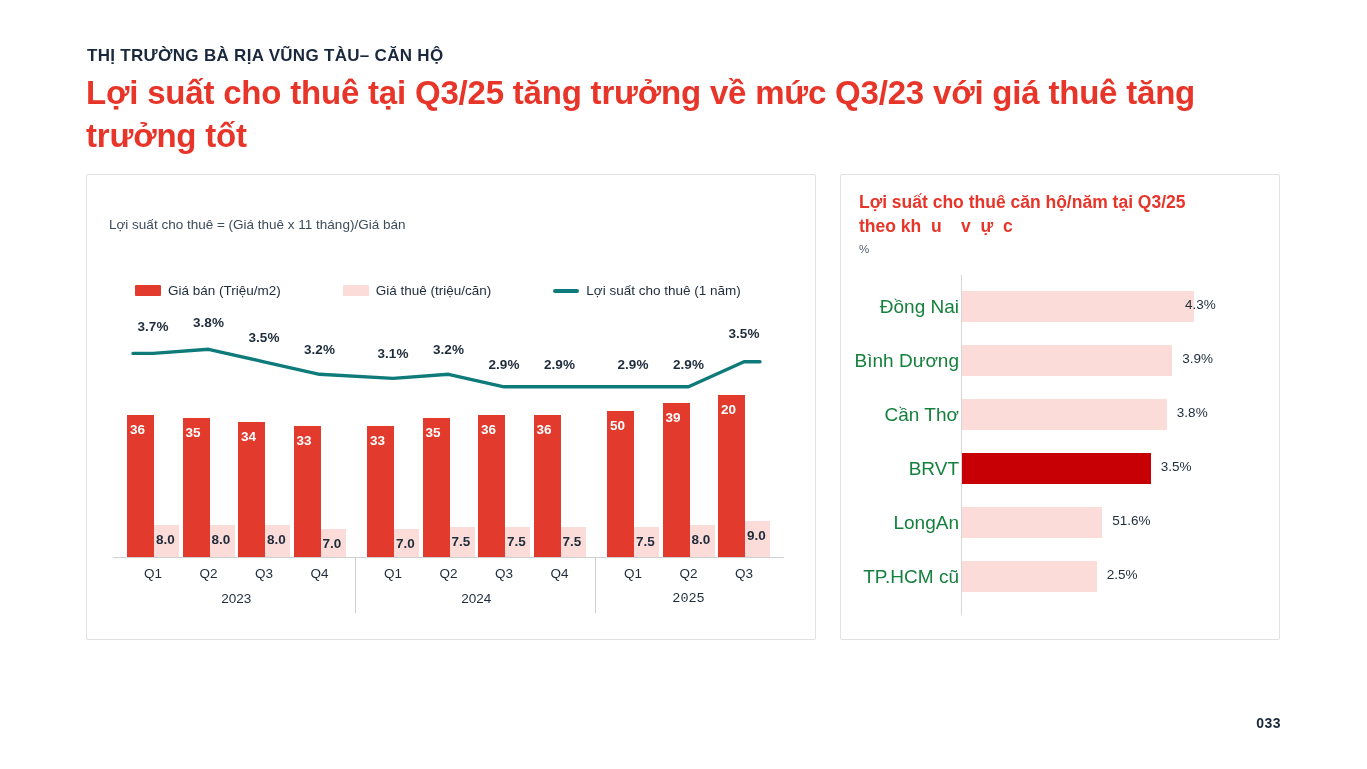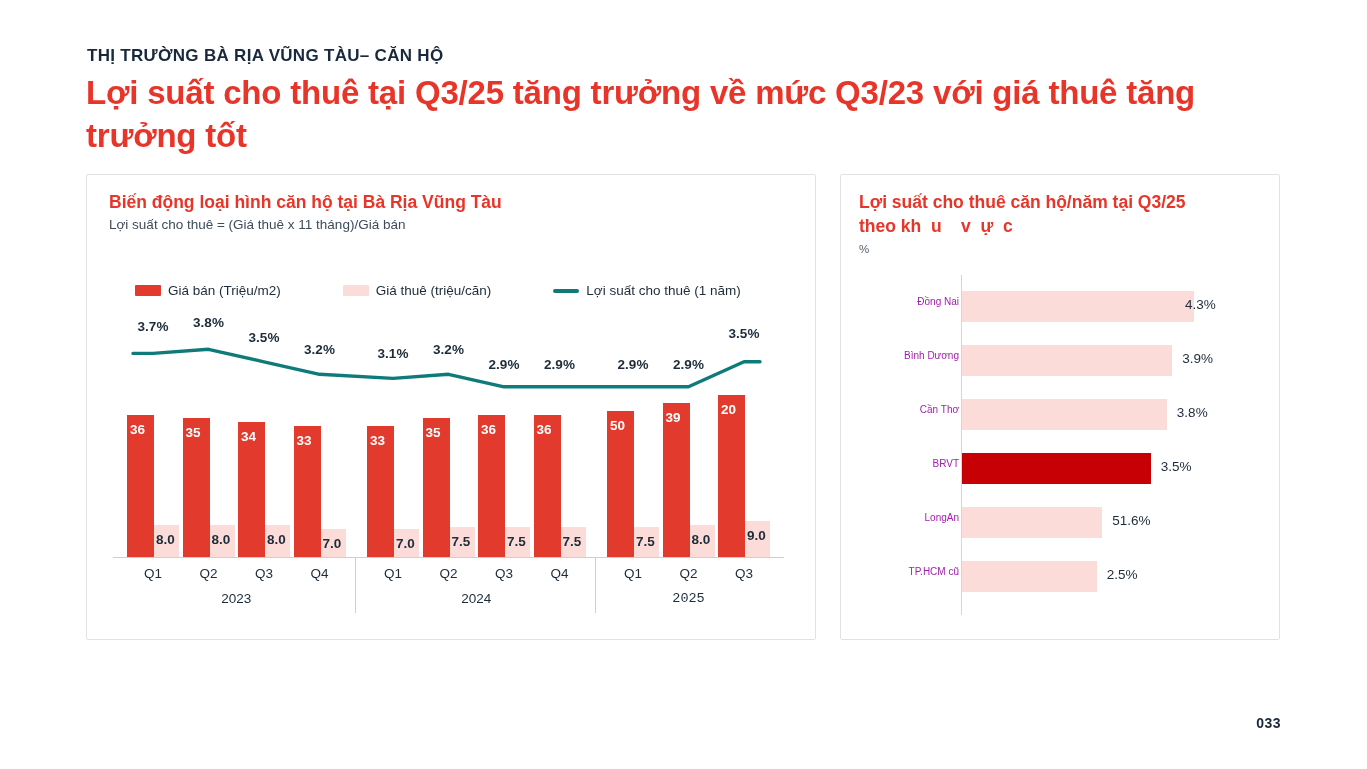--- a/index.html
+++ b/index.html
@@ -88,22 +88,22 @@
   }
   .y-label {
     position: absolute; top: 33px; font-size: 13.5px; color: #1d2b3a;
     transform: translateX(-50%); white-space: nowrap;
   }
 
   
   #plot-right { position: absolute; left: 0; top: 110px; width: 440px; height: 330px; }
   .rrow { position: absolute; left: 0; width: 440px; height: 31px; }
   .rcat {
-    position: absolute; right: 322px; top: 5px; font-size: 10px;
-    color: #a21caf; white-space: nowrap; text-align: left;
+    position: absolute; right: 322px; top: 5px; font-size: 19px;
+    color: #15803d; white-space: nowrap; text-align: left;
   }
   .rbar { position: absolute; left: 121px; top: 0; height: 31px; background: #fcdcd9; }
   .rbar.hi { background: #c60004; }
   .rval {
     position: absolute; top: 6px; font-size: 13.5px; color: #1d2b3a; white-space: nowrap;
   }
   #raxis { position: absolute; left: 120px; top: 100px; width: 1px; height: 340px; background: #d6d6d6; }
 
   
   .pagenum {
@@ -114,21 +114,20 @@
 </head>
 <body>
 
 <div class="slide">
 
   <div class="kicker">THỊ TRƯỜNG BÀ RỊA VŨNG TÀU– CĂN HỘ</div>
   <div class="headline">Lợi suất cho thuê tại Q3/25 tăng trưởng về mức Q3/23 với giá thuê tăng trưởng tốt</div>
 
   <div class="panel" id="panel-left">
 
-    <div class="panel-title" style="left:22px; top:16px; width:640px;">Biến động loại hình căn hộ tại Bà Rịa Vũng Tàu</div>
     <div class="panel-sub" style="left:22px; top:42px; width:640px;">Lợi suất cho thuê = (Giá thuê x 11 tháng)/Giá bán</div>
 
     <div class="legend">
       <div class="legend-item">
         <span class="swatch" style="background:#e23b2e;"></span>
         <span class="legend-label">Giá bán (Triệu/m2)</span>
       </div>
       <div class="legend-item">
         <span class="swatch" style="background:#fcdcd9;"></span>
         <span class="legend-label">Giá thuê (triệu/căn)</span>

